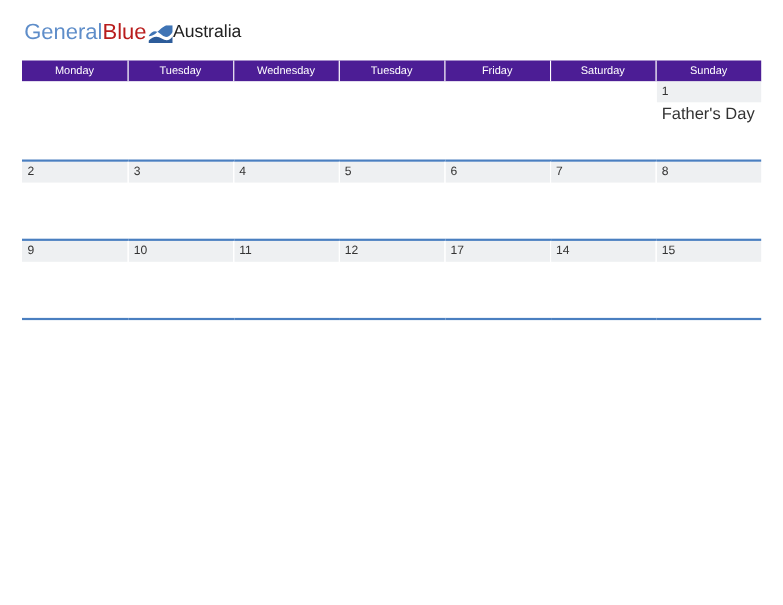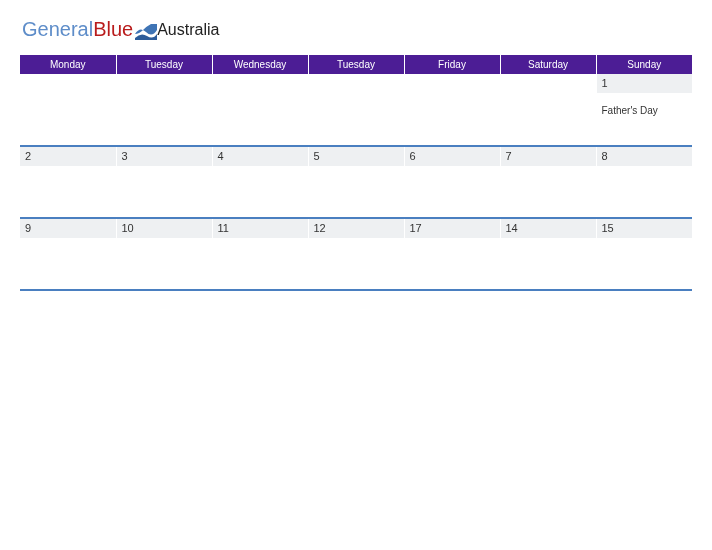--- a/index.html
+++ b/index.html
@@ -71,23 +71,23 @@
   .daynum-row {
     background: #eef0f2;
     font-size: 11px;
     color: #333;
     padding: 3px 5px;
     line-height: 1.2;
     min-height: 17px;
   }
   .daynum-row.empty { background: #fff; }
   .holiday {
-    font-size: 10px;
+    font-size: 15px;
     color: #333;
-    padding: 12px 5px;
+    padding: 2px 5px;
   }
 </style>
 </head>
 <body>
 
 <div class="header">
   <div class="logo">
     <span class="g1">General</span>
       <span class="g2">Blue</span>
     <span class="logo-icon">

